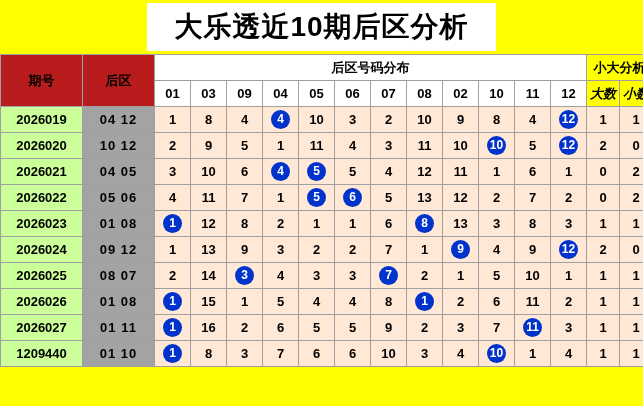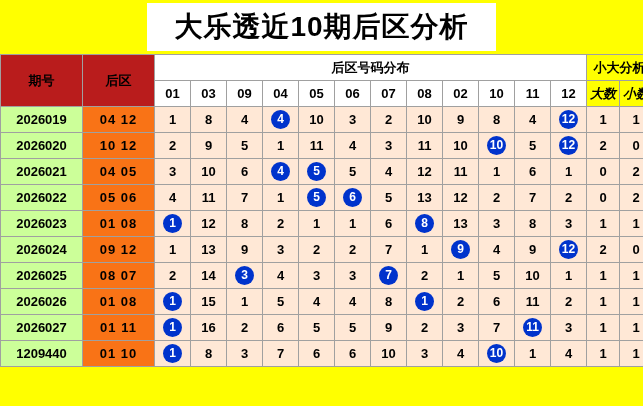--- a/index.html
+++ b/index.html
@@ -51,21 +51,21 @@
   .col-back   { width: 72px; }
   .col-num    { width: 36px; }
   .col-sd     { width: 33px; }
 
   td.issue {
     background: #ccff99;
     color: #0000ff;
     font-size: 13px;
   }
   td.back {
-    background: #f97316;
+    background: #a3a3a3;
     color: #000000;
     font-size: 13px;
     letter-spacing: 1px;
   }
   td.cell {
     background: #ffe8d6;
     color: #000000;
     font-size: 13px;
   }
   td.sd {

